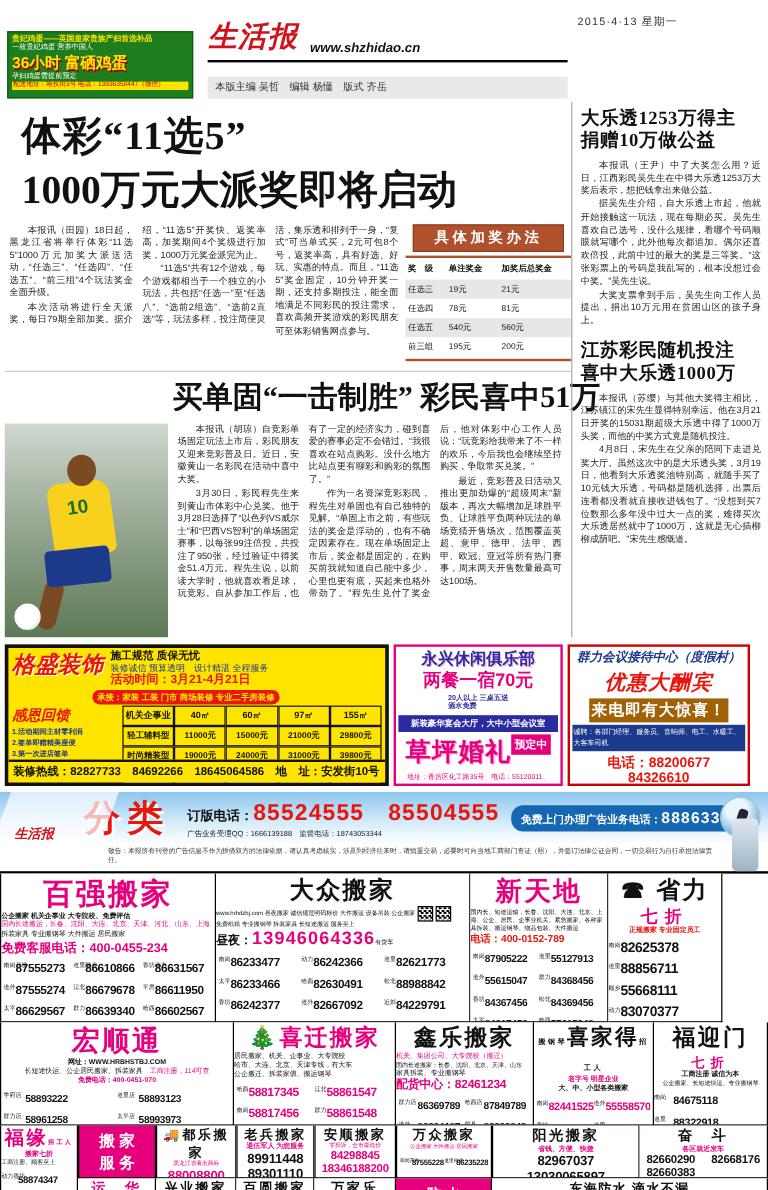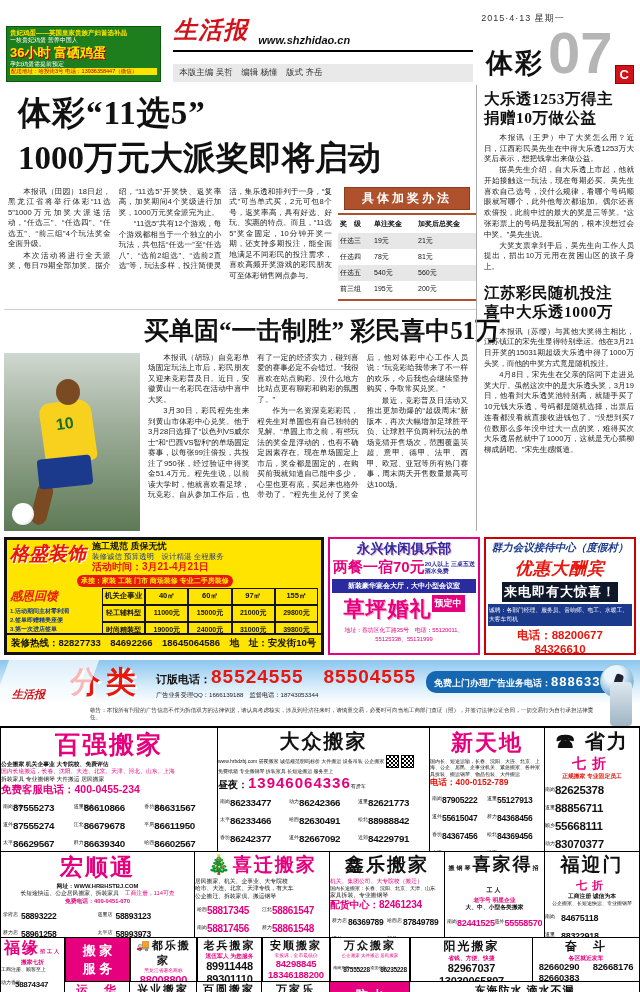--- a/index.html
+++ b/index.html
@@ -71,32 +71,32 @@
 .gs-period{color:#e8160c;font-weight:bold;font-size:10px}
 .gs-scope{background:#e8160c;color:#ffe400;font-weight:bold;display:inline-block;padding:1px 4px;border-radius:6px;margin:1px 0 1px 70px;font-size:7px}
 .gs-mid{display:flex;padding:0 3px}
 .gs-notes{width:92px;color:#1b3a8c;font-weight:bold;font-size:6px;line-height:1.45}
 .gs-notes .thanks{color:#e8160c;font-size:12px;font-weight:900;font-style:italic;margin-bottom:2px}
 .gs-tab{flex:1;border-collapse:collapse}
 .gs-tab .row{display:flex}
 .gs-tab .cell{flex:1;border:1px solid #111;text-align:center;font-weight:bold;font-size:7px;padding:2.5px 0;background:#ffe400}
 .gs-tab .row:first-child .cell{font-size:7.5px}
 .gs-foot{position:absolute;bottom:0;left:0;right:0;border-top:2px solid #111;font-weight:900;font-size:9.5px;padding:2px 4px;background:#ffe400}
-.yx{width:152px;border:2px solid #e6007e;margin-left:4px;text-align:center;overflow:hidden;background:#fff}
+.yx{width:141px;border:2px solid #e6007e;margin-left:4px;text-align:center;overflow:hidden;background:#fff}
 .yx-name{color:#2b2ba0;font-weight:900;font-size:13.5px;text-shadow:1px 1px 0 #f3b6d8;padding-top:1px}
 .yx-offer{color:#e6007e;font-weight:900;font-size:15px}
 .yx-offer small{font-size:6px;color:#2b2ba0;display:inline-block;text-align:left;vertical-align:middle;line-height:1.2}
 .yx-hall{background:#2b2ba0;color:#fff;font-size:7px;font-weight:bold;padding:2px 0;margin:2px 2px}
 .yx-feature{color:#e6007e;font-weight:900;font-size:21px;display:inline;text-shadow:1px 1px 0 #f9c;letter-spacing:1px}
 .yx-status{background:#e6007e;color:#fff;font-size:9px;font-weight:bold;padding:2px 3px;display:inline-block;vertical-align:top}
 .yx-contact{color:#e6007e;font-size:5.8px;margin-top:3px}
 .ql{width:152px;border:2px solid #c00;margin-left:4px;text-align:center;overflow:hidden;background:#fff}
 .ql-name{color:#1b3a8c;font-weight:900;font-style:italic;font-size:10.5px;padding:2px 0;white-space:nowrap}
 .ql-p1{color:#e8160c;font-weight:900;font-size:17px;font-style:italic;letter-spacing:1px}
-.ql-p2{background:#0f172a;color:#fff;font-weight:900;font-size:13px;margin:2px 16px;padding:1px 0;letter-spacing:1px}
+.ql-p2{background:#a16207;color:#fff;font-weight:900;font-size:13px;margin:2px 16px;padding:1px 0;letter-spacing:1px}
 .ql-hire{background:#1b3a8c;color:#fff;font-size:5.8px;padding:2px 1px;margin:2px 2px;text-align:left}
 .ql-phone{color:#e8160c;font-weight:900;font-size:11.5px}
 
 .banner{margin-top:5px;height:44px;background:linear-gradient(180deg,#8cc6ee,#d8edfb 60%,#fff);display:flex;align-items:center;position:relative;overflow:hidden}
 .fenlei{color:#e8160c;font-size:30px;font-weight:900;margin-left:70px;text-shadow:2px 2px 0 #fff;letter-spacing:6px}
 .blogo{position:absolute;left:12px;bottom:2px;color:#d0121a;font-size:11px;font-weight:bold;font-style:italic;text-shadow:1px 1px 0 #fff}
 .bwedge{position:absolute;left:0;top:-10px;width:90px;height:70px;background:#fff;transform:skewX(-20deg);opacity:.7}
 .border-info{margin-left:14px}
 .order-line{font-size:11px;font-weight:900}
 .order-line .ophones{color:#e8160c;font-size:19px;font-weight:900;letter-spacing:1px}
@@ -141,25 +141,20 @@
     </div>
     <div class="mast">
       <div class="mast-top">
         <span class="paper">生活报</span>
         <span class="url">www.shzhidao.cn</span>
       </div>
       <div class="staff">本版主编 吴哲　编辑 杨懂　版式 齐岳</div>
     </div>
     <div class="pginfo">
       <div class="pdate">2015·4·13 星期一</div>
-      <div class="prow">
-        <div class="sec">体彩</div>
-        <div class="num">07</div>
-        <div class="ed">C</div>
-      </div>
     </div>
   </div>
 
   <div class="main-row">
     <div class="left-main">
       <div class="headline serif">
         <div class="h1">体彩“11选5”</div>
         <div class="h2">1000万元大派奖即将启动</div>
       </div>
       <div class="sect1">
@@ -335,21 +330,21 @@
       <div class="qqline">广告业务受理QQ：1666139188　监督电话：18743053344</div>
     </div>
     <div class="freepill"><span>免费上门办理广告业务电话：</span><b>88863343</b></div>
     <div class="skier"></div>
   </div>
   <div class="disclaimer"><span>敬告：本报所有刊登的广告信息不作为拆借双方的法律依据，请认真考虑核实，涉及到经济往来时，请慎重交易，必要时可向当地工商部门查证（照），并签订法律公证合同，一切交易行为自行承担法律责任。</span><div class="model"></div></div>
 
   <div class="cgrid">
 
     <div class="crow crow1">
-      <div class="blk" style="width:218px">
+      <div class="blk" style="width:180px">
         <div class="t-big mg" style="font-size:25px">百强搬家</div>
         <div class="small" style="font-weight:bold">公企搬家 机关企事业 大专院校、免费评估</div>
         <div class="small mg">国内长途搬运，长春、沈阳、大连、北京、天津、河北、山东、上海</div>
         <div class="small">拆装家具 专业搬钢琴 大件搬运 居民搬家</div>
         <div class="hotline-mg">免费客服电话：400-0455-234</div>
         <div class="pgrid">
 
         <span class="ph"><i class="lb">南岗开发</i><b class="no">87555273</b></span>
             <span class="ph"><i class="lb">道里顾乡</i><b class="no">86610866</b></span>
             <span class="ph"><i class="lb">香坊动力</i><b class="no">86631567</b></span>

